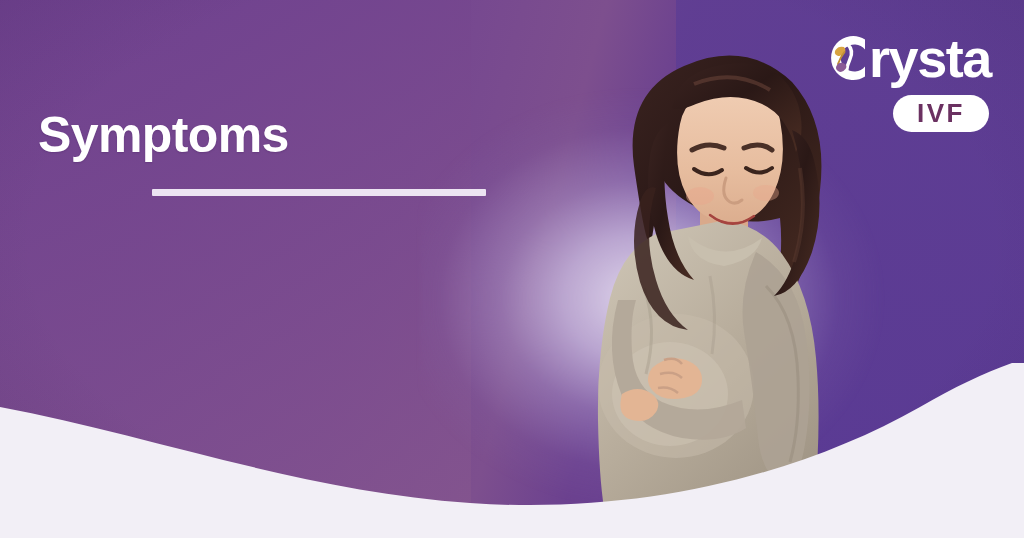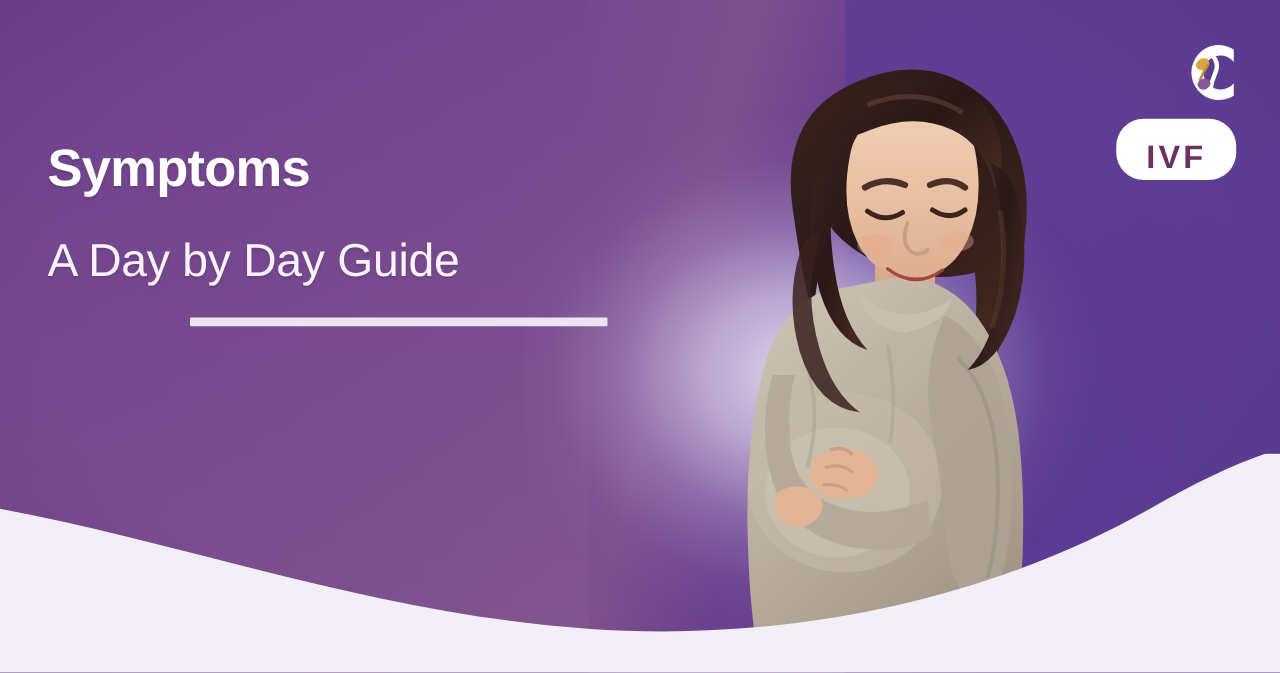--- a/index.html
+++ b/index.html
@@ -95,21 +95,21 @@
   .copy {
     position: absolute;
     left: 38px;
     top: 104px;
     width: 580px;
     z-index: 6;
   }
   .headline {
     margin: 0;
     color: #ffffff;
-    font-size: 42px;
+    font-size: 50px;
     line-height: 62px;
     font-weight: 700;
     letter-spacing: -0.6px;
     text-shadow: 0 1px 2px rgba(50,20,75,.22);
   }
   .headline .l2 { display: block; }
   .subhead {
     margin: 21px 0 0 0;
     color: #f7f2fb;
     font-size: 37px;
@@ -146,21 +146,21 @@
     color: #ffffff;
     font-size: 54px;
     line-height: 54px;
     font-weight: 700;
     letter-spacing: -1.4px;
   }
   .logo-badge {
     display: inline-block;
     margin-top: 6px;
     margin-right: 2px;
-    padding: 17px 24px 6px 24px;
+    padding: 5px 24px 6px 24px;
     background: #ffffff;
     border-radius: 22px;
     color: #6b3161;
     font-size: 26px;
     line-height: 26px;
     font-weight: 700;
     letter-spacing: 2.5px;
   }
 </style>
 </head>
@@ -262,30 +262,30 @@
   </div>
 
   <svg class="wave" viewBox="0 0 1024 175" preserveAspectRatio="none" xmlns="http://www.w3.org/2000/svg">
     <path d="M0 44 C 150 72, 300 128, 470 140 C 640 152, 800 112, 920 44 C 960 21, 992 6, 1024 -4 L1024 175 L0 175 Z" fill="#f2eff6"></path>
   </svg>
 
   <div class="copy">
     <h1 class="headline">
       <span class="l1">Symptoms</span>
     </h1>
-    <div class="subhead">A Day by Day Guide</div>
     <div class="rule"></div>
   </div>
 
   <div class="logo">
     <div class="logo-word">
       <svg class="logo-mark" viewBox="0 0 50 56" xmlns="http://www.w3.org/2000/svg">
         <path d="M45 9.5 A22 22 0 1 0 45 46.5 L45 36.5 A13.6 13.6 0 1 1 45 19.5 Z" fill="#ffffff"></path>
         <path d="M27.5 14 q6.5 6.5 2.5 15 q-3 6.5 -3.5 12.5 q-0.3 3.5 1.5 5.5" fill="none" stroke="#ffffff" stroke-width="3.4" stroke-linecap="round"></path>
         <path d="M24 17 q-5.5 -1.5 -8.5 3 q-2 3.5 1.5 5.5 q4 2 7.5 -2.5 q2 -3 -0.5 -6 z" fill="#d9a441"></path>
         <path d="M24.5 22 q-4 5 -6.5 12" fill="none" stroke="#c08f36" stroke-width="2" stroke-linecap="round"></path>
         <path d="M25 34 q-5 -3 -8 1 q-2.5 3.5 1 6 q4 2.5 7.5 -2 q2 -3 -0.5 -5 z" fill="#8a5a96"></path>
       </svg>
+      <span class="logo-text">rysta</span>
     </div>
     <span class="logo-badge">IVF</span>
   </div>
 
 </div>
 
 </body></html>

